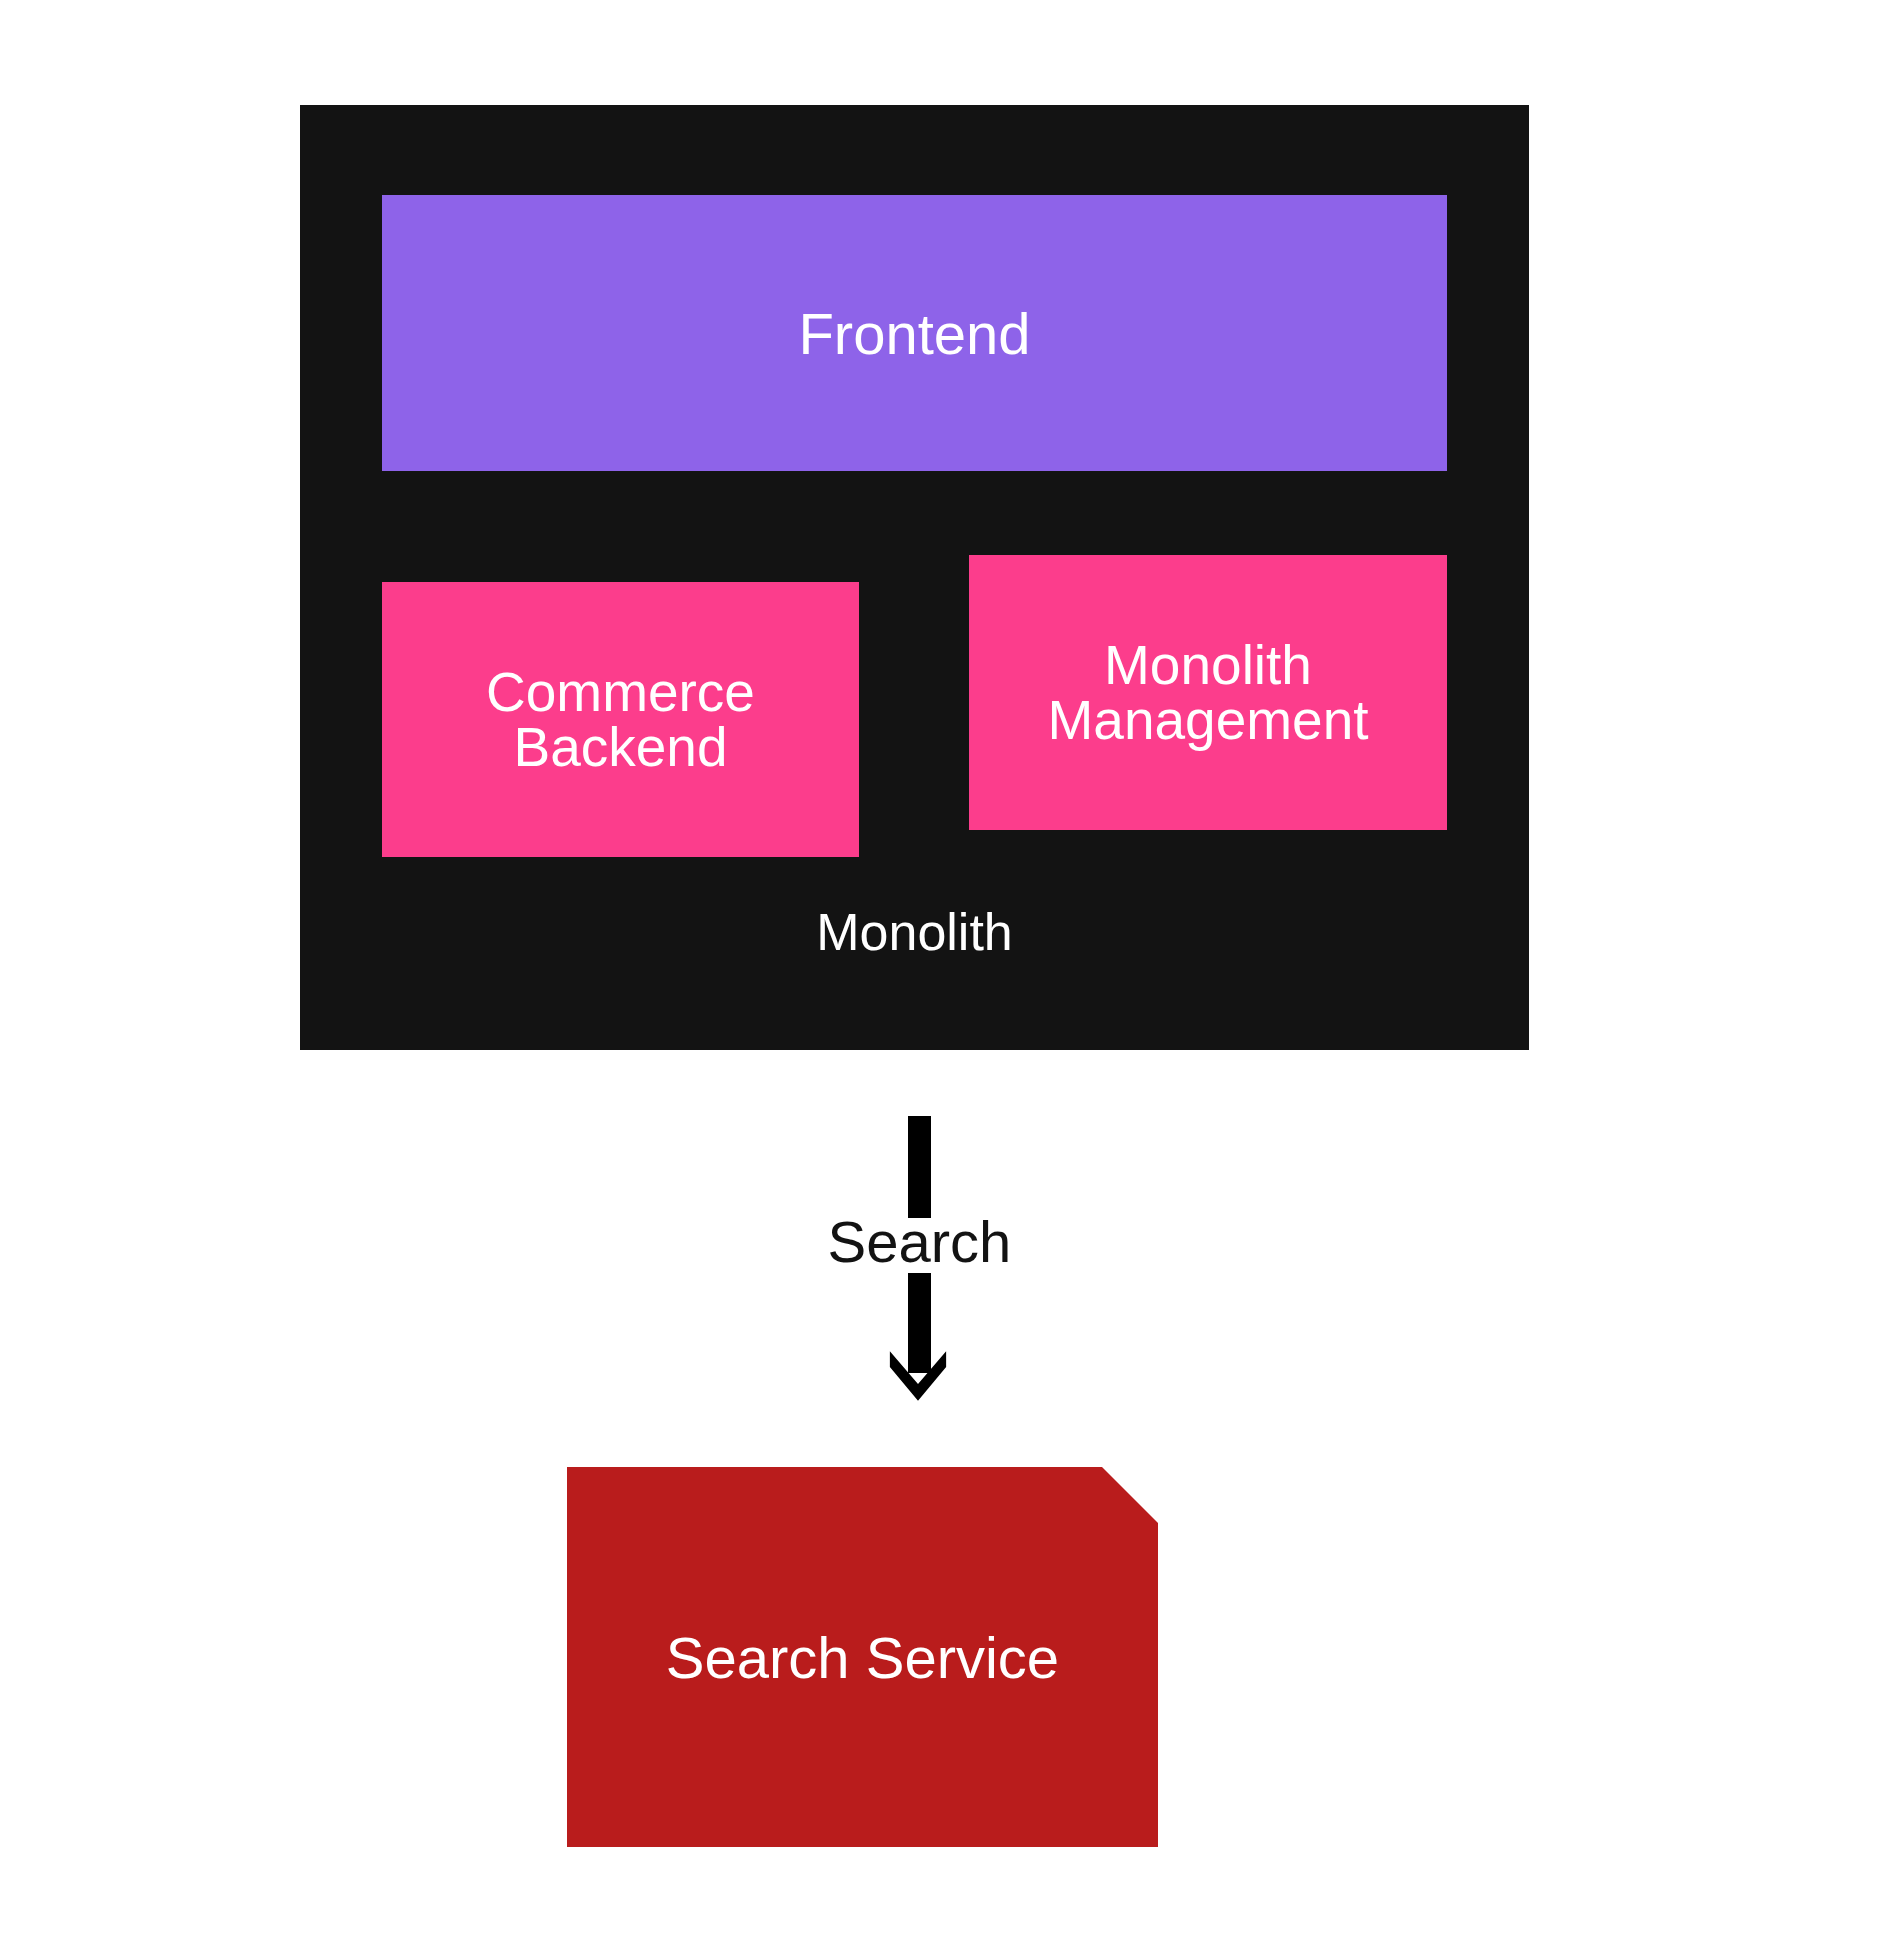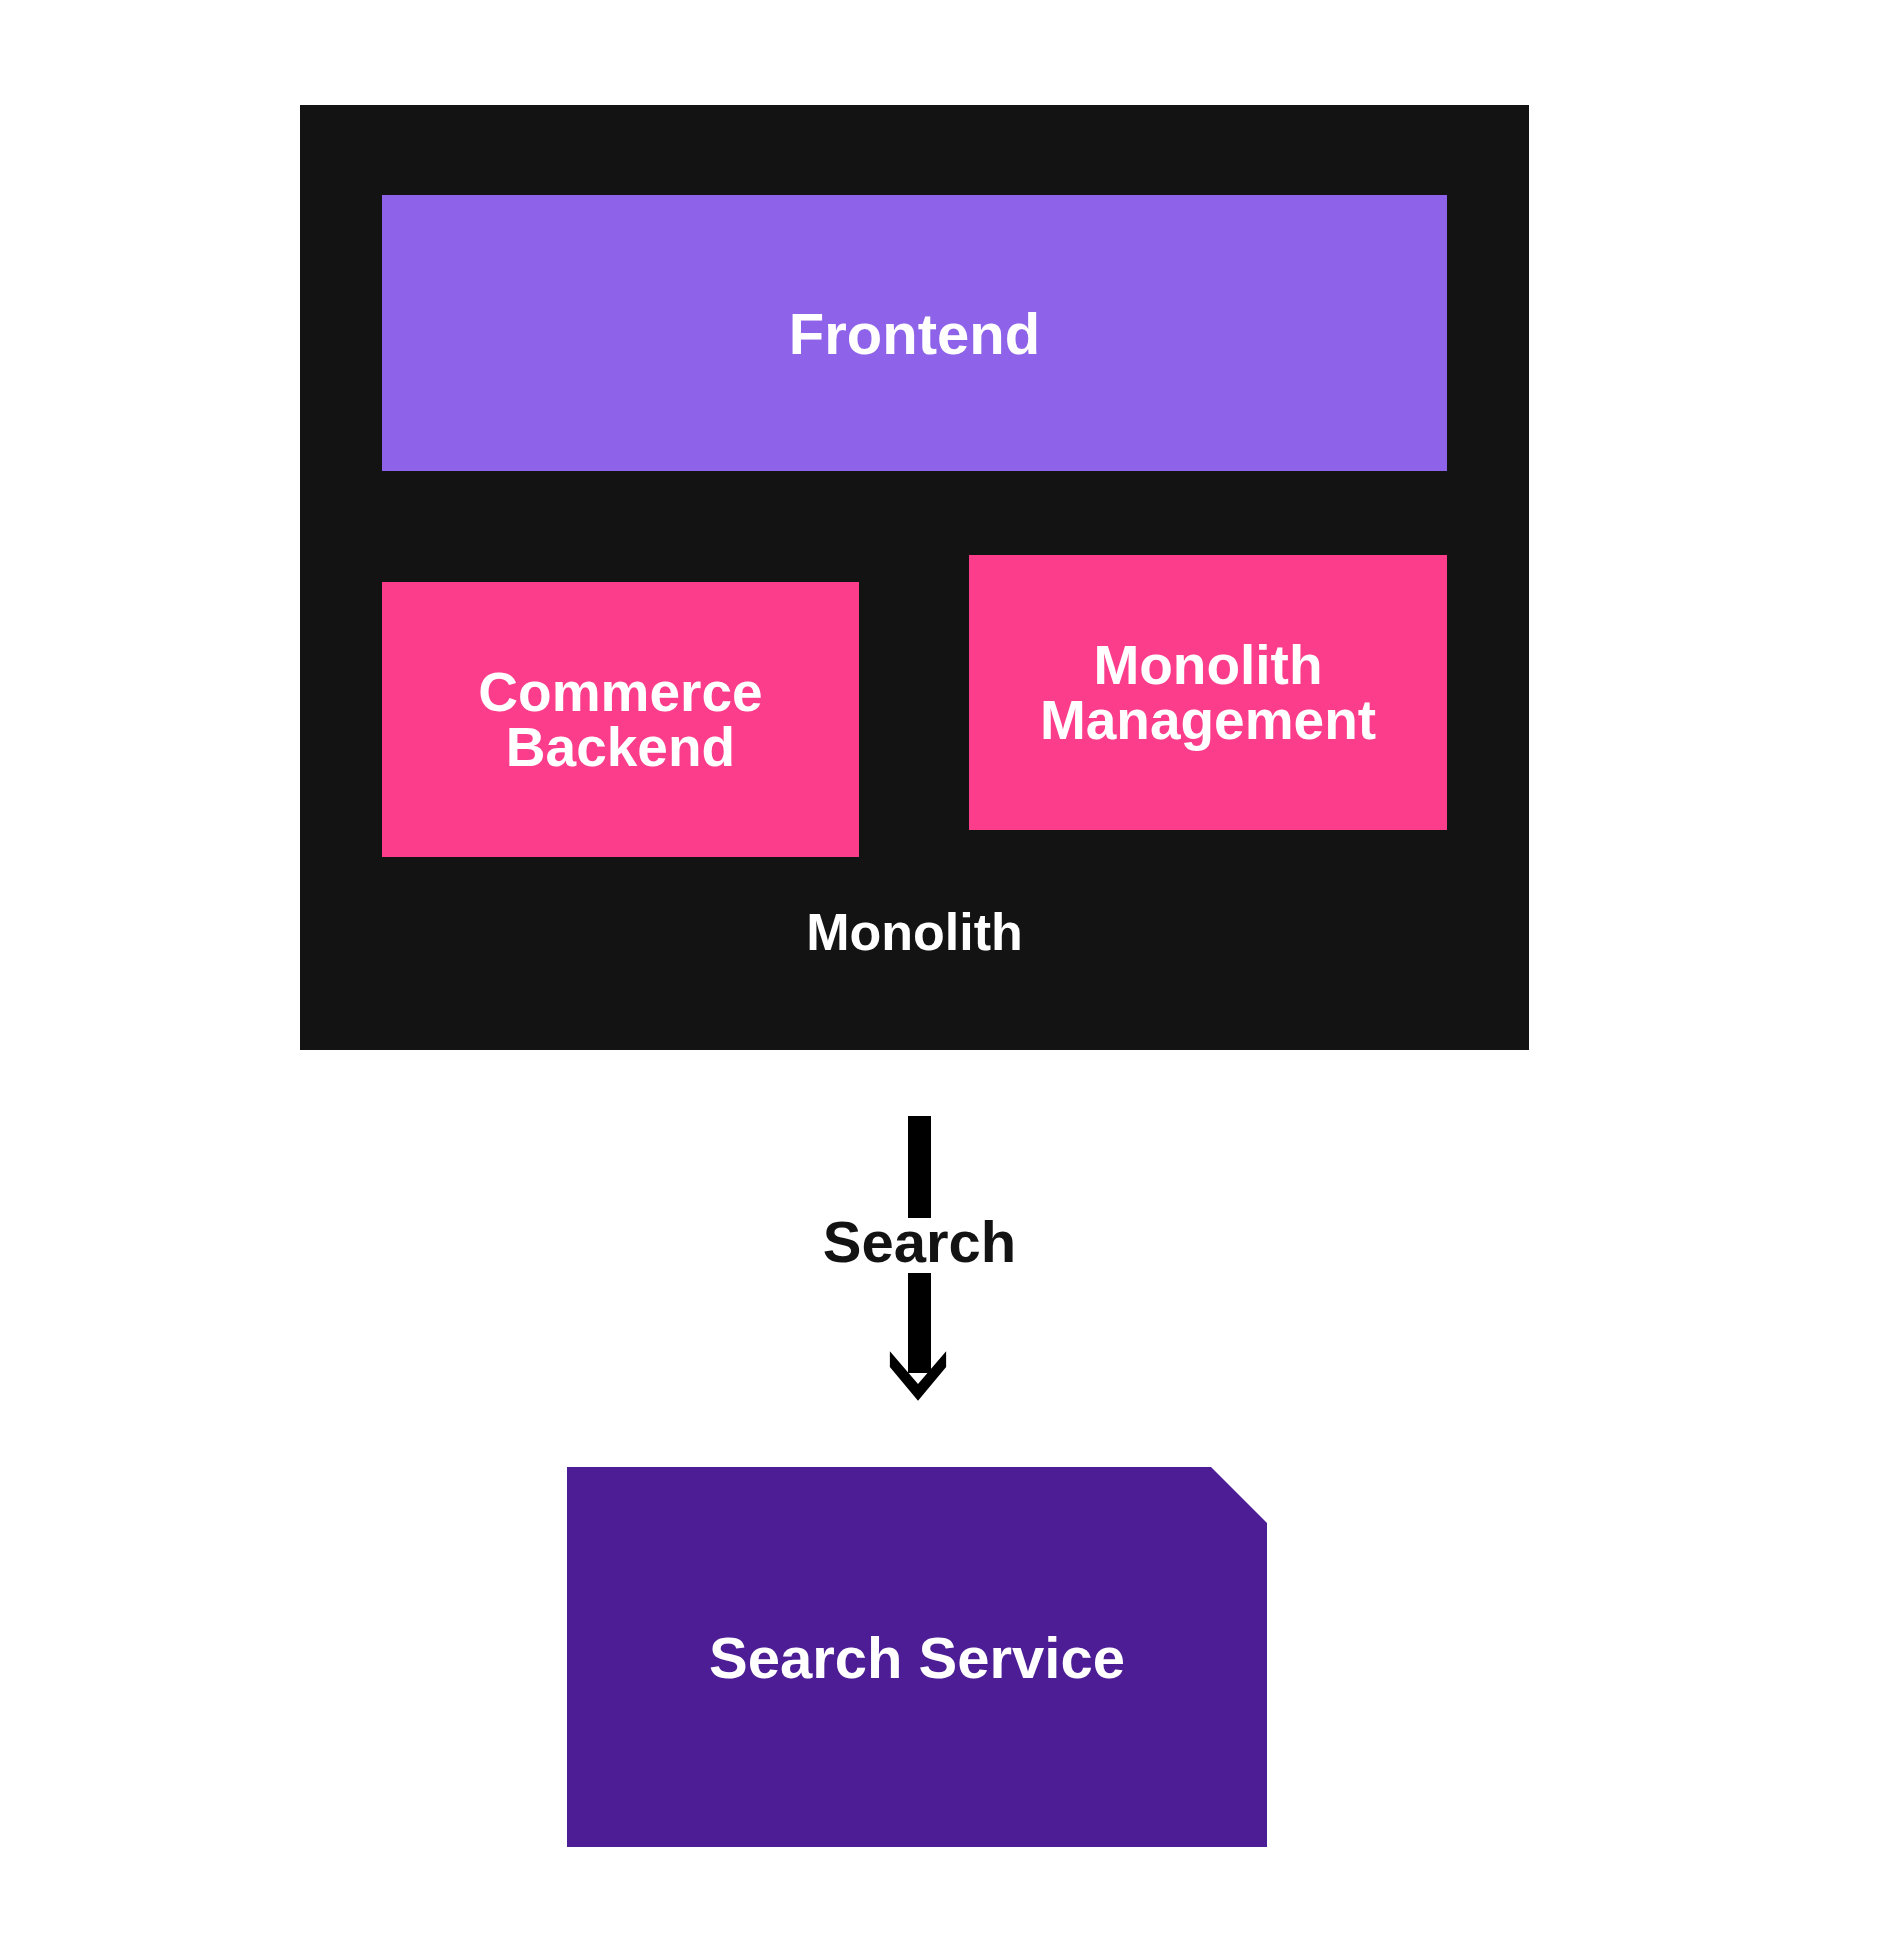--- a/index.html
+++ b/index.html
@@ -1,21 +1,21 @@
 <!DOCTYPE html>
 <html style="font-size:15px"><head>
 <meta charset="utf-8">
 <style>
   html,body{margin:0;padding:0;background:#ffffff;}
   .canvas{
     position:relative;
     width:1883px;height:1951px;
     background:#ffffff;
     font-family:"Liberation Sans", sans-serif;
-    font-weight:700;
+    font-weight:400;
     overflow:hidden;
   }
   .box{
     position:absolute;
     display:flex;align-items:center;justify-content:center;
     text-align:center;
   }
   .monolith{
     left:300px;top:105px;width:1229px;height:945px;
     background:#131313;
@@ -42,22 +42,22 @@
   .shaft-top{top:1116px;height:102px;}
   .shaft-bottom{top:1273px;height:100px;}
   .arrow-label{
     left:637px;top:1213px;width:565px;height:56px;
     color:#131313;font-size:58px;
   }
   .arrowhead{
     position:absolute;left:888px;top:1349px;
   }
   .service{
-    left:567px;top:1467px;width:700px;height:380px;
-    background:#4c1d95;color:#ffffff;font-size:58px;
+    left:567px;top:1467px;width:591px;height:380px;
+    background:#b91c1c;color:#ffffff;font-size:58px;
     clip-path:polygon(0 0, calc(100% - 56px) 0, 100% 56px, 100% 100%, 0 100%);
   }
 </style>
 </head>
 <body>
 
 <div class="canvas">
 
   <div class="box monolith">
 

